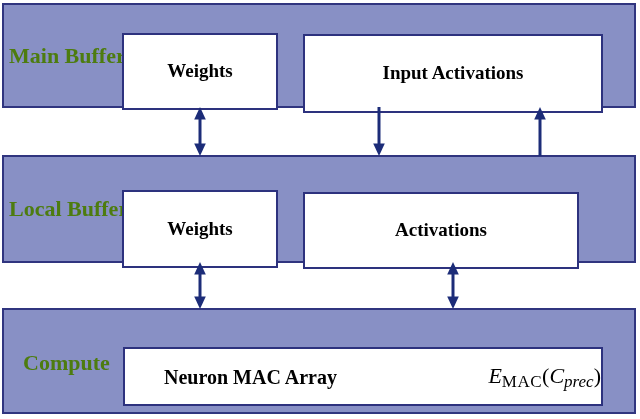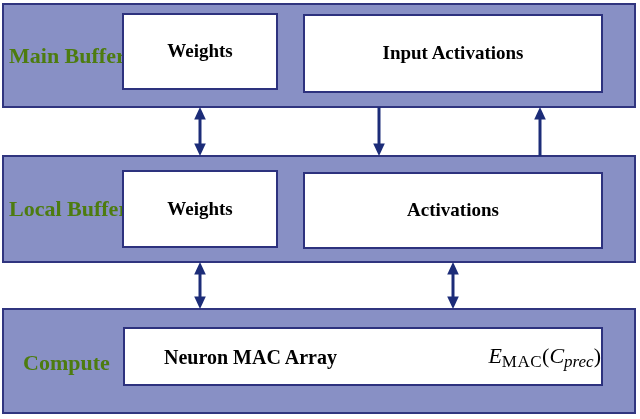--- a/index.html
+++ b/index.html
@@ -41,25 +41,26 @@
     position: absolute;
     background: var(--box-fill, #fff);
     border: 2px solid var(--box-border, #2d327e);
     display: flex;
     align-items: center;
     justify-content: center;
     text-align: center;
     font-weight: bold;
     font-size: 19px;
     line-height: 1.3;
+    margin-top: 20px;
   }
   .box.b1-weights { left: 122px; top: 13px;  width: 156px; height: 77px; }
   .box.b1-io      { left: 303px; top: 14px;  width: 300px; height: 79px; padding: 0; }
   .box.b2-weights { left: 122px; top: 170px; width: 156px; height: 78px; }
-  .box.b2-acts    { left: 303px; top: 172px; width: 300px; height: 77px; }
+  .box.b2-acts    { left: 303px; top: 172px; width: 276px; height: 77px; }
   .box.b3-mac     { left: 123px; top: 327px; width: 480px; height: 59px;
                     justify-content: space-between; }
 
   .io-cell {
     flex: 1;
     height: 100%;
     display: flex;
     align-items: center;
     justify-content: center;
     text-align: center;

